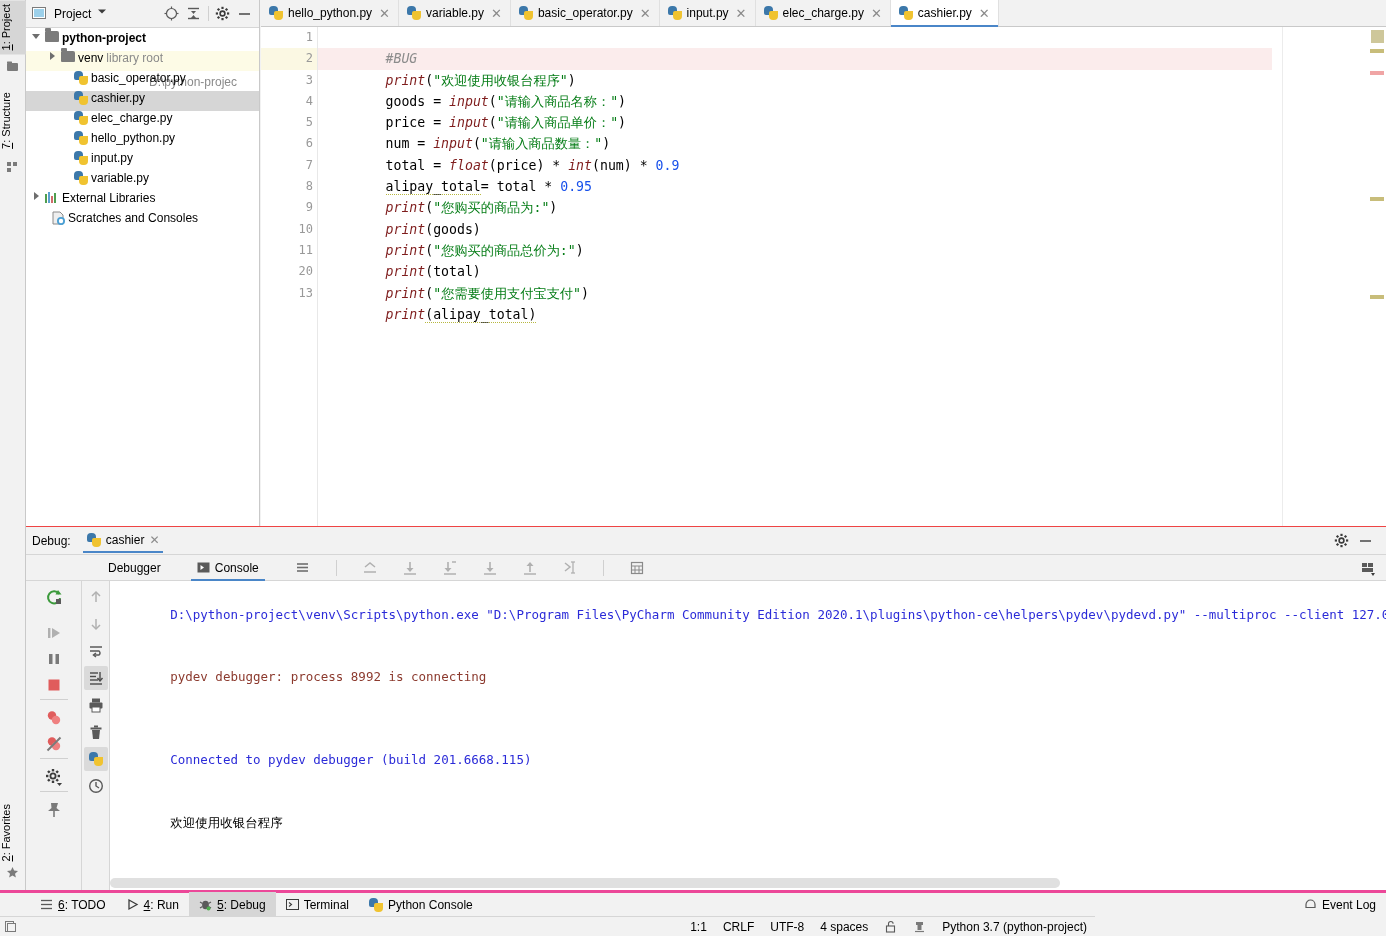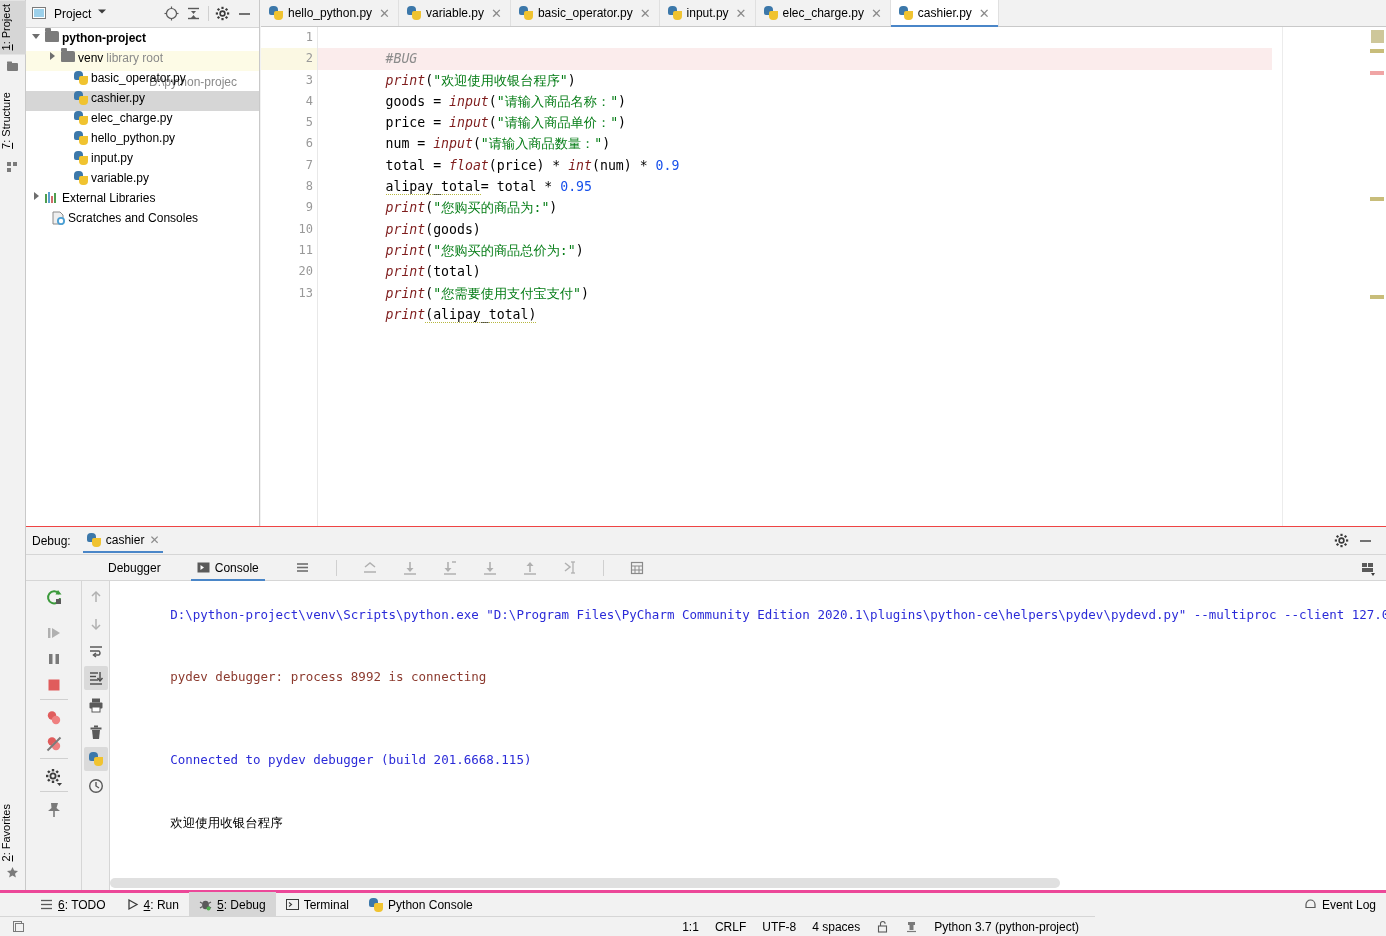--- a/index.html
+++ b/index.html
@@ -209,21 +209,21 @@
     display:flex; align-items:center; gap:5px; height:26px; padding:0 10px;
     font-size:12px; cursor:pointer;
   }
   .bbtn.on { background:#d6d6d6; }
   .bbtn u { text-decoration:underline; }
   .bottombar .sp{flex:1;}
 
   .statusbar {
     position:absolute; left:0; top:916px; width:1095px; height:20px;
     background:#f2f2f2; border-top:1px solid #d6d6d6;
-    display:flex; align-items:center; padding:0 8px; gap:0; font-size:12px;
+    display:flex; align-items:center; padding:0 0; gap:0; font-size:12px;
   }
   .statusbar .sp{flex:1;}
   .sitem { padding:0 8px; cursor:pointer; white-space:nowrap; }
 
   svg { display:block; }
 </style>
 </head>
 <body>
 
 <div class="app">

